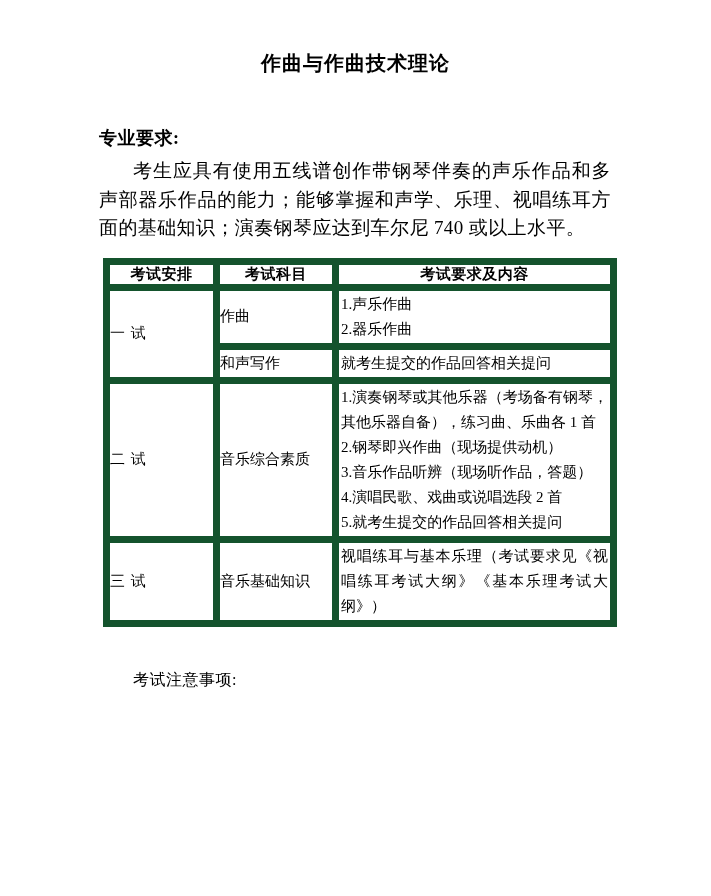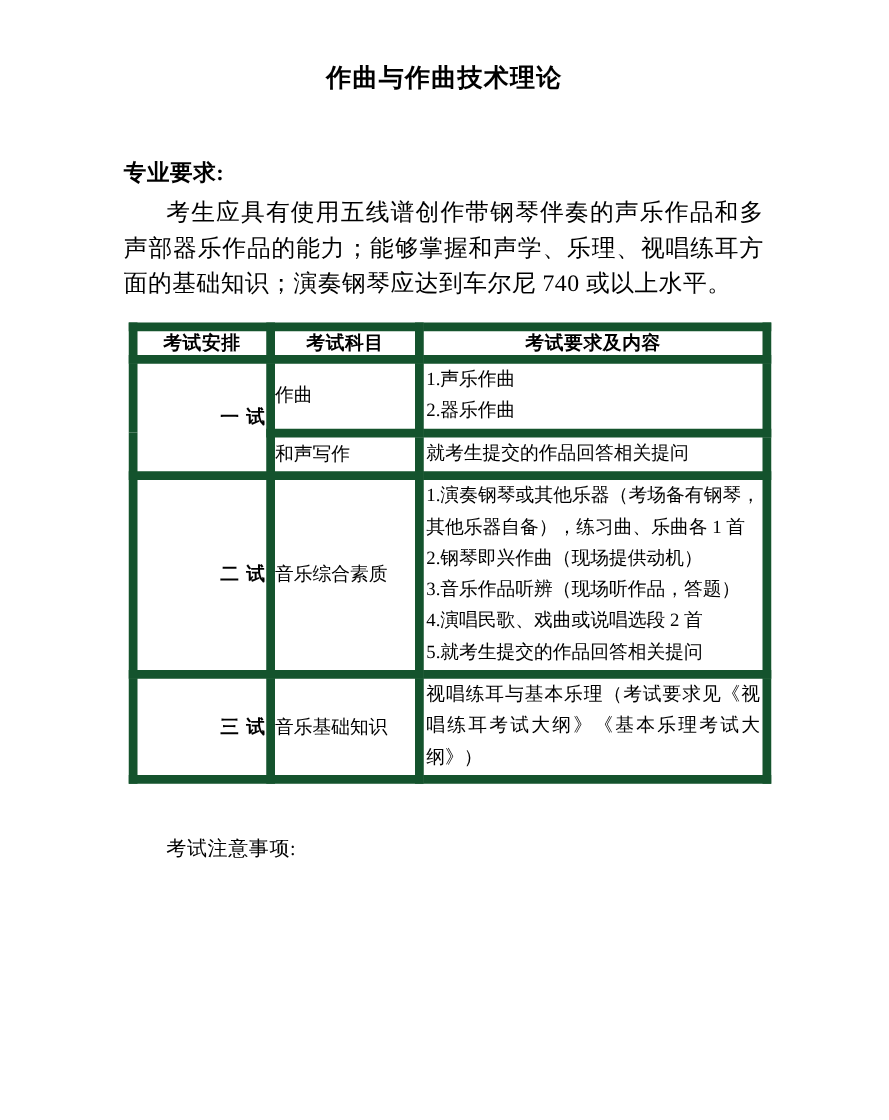--- a/index.html
+++ b/index.html
@@ -71,22 +71,22 @@
   .exam-table tr.r-zuoqu    { height: 50px; }
   .exam-table tr.r-hesheng  { height: 25px; }
   .exam-table tr.r-ershi    { height: 150px; }
   .exam-table tr.r-sanshi   { height: 47px; }
   .exam-table th {
     font-weight: bold;
     text-align: center;
     letter-spacing: 0.5px;
   }
   .exam-table td.session {
-    font-weight: bold;
-    text-align: right;
+    font-weight: normal;
+    text-align: left;
     letter-spacing: 1px;
   }
   .exam-table td.subject {
     text-align: left;
   }
   .exam-table td.reqs {
     text-align: left;
     padding: 1px 2px;
   }
   .req-line {

